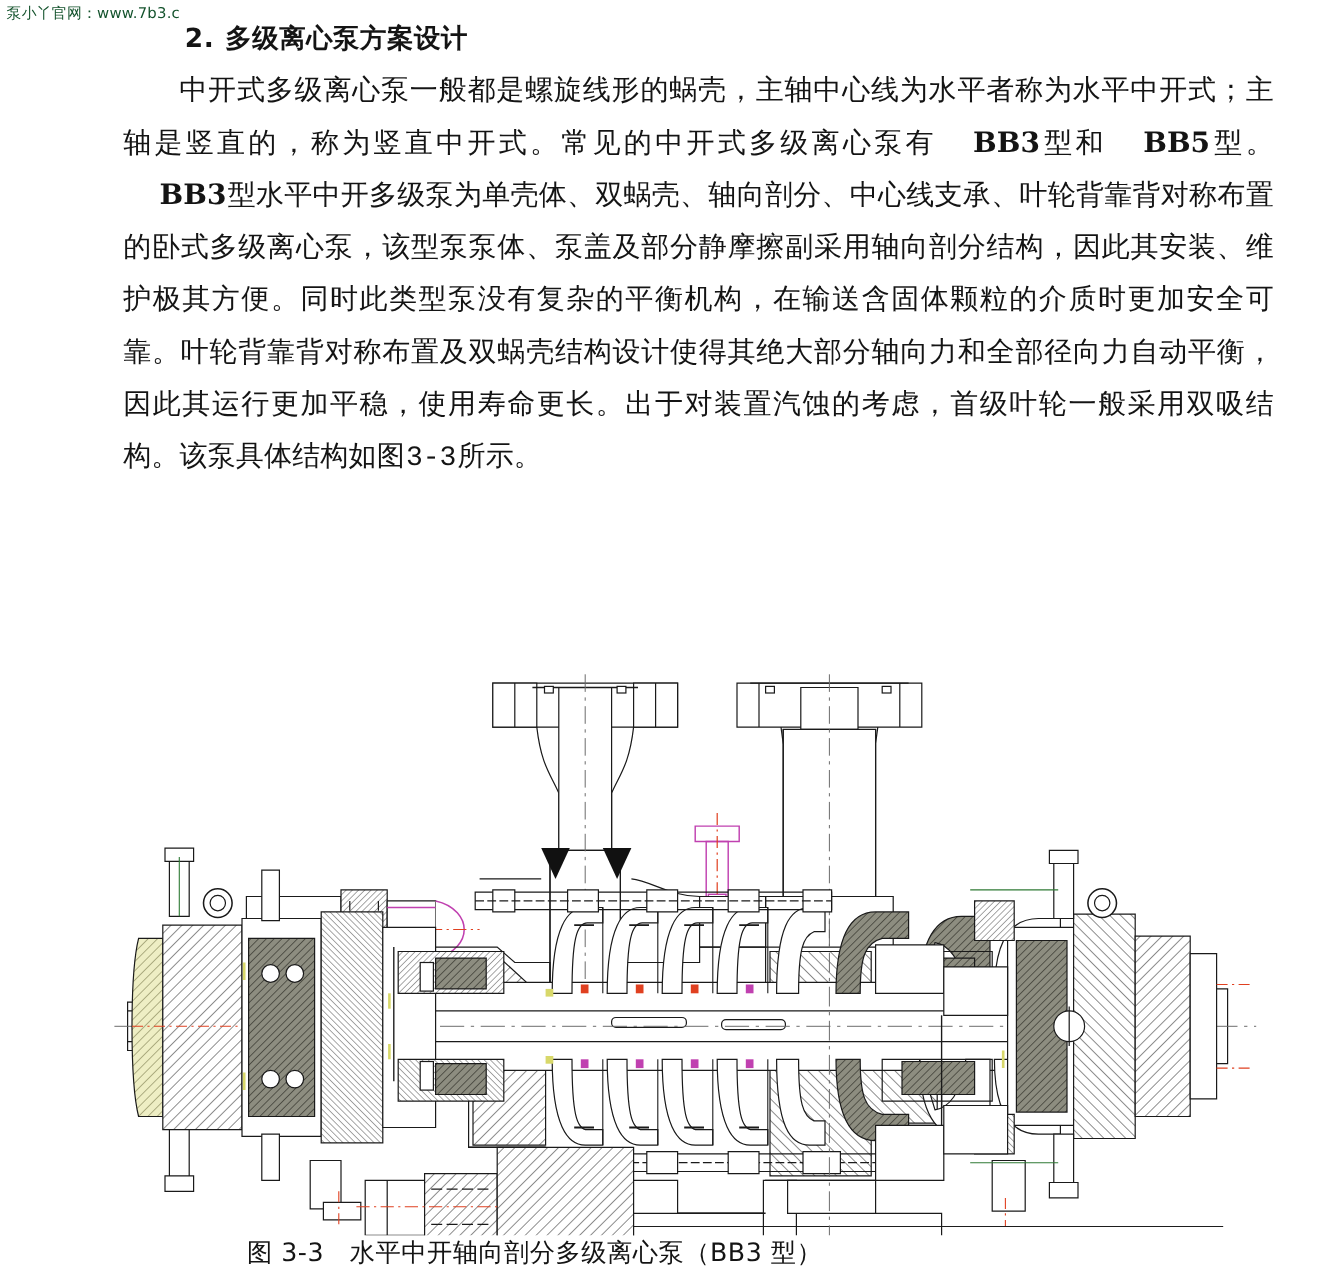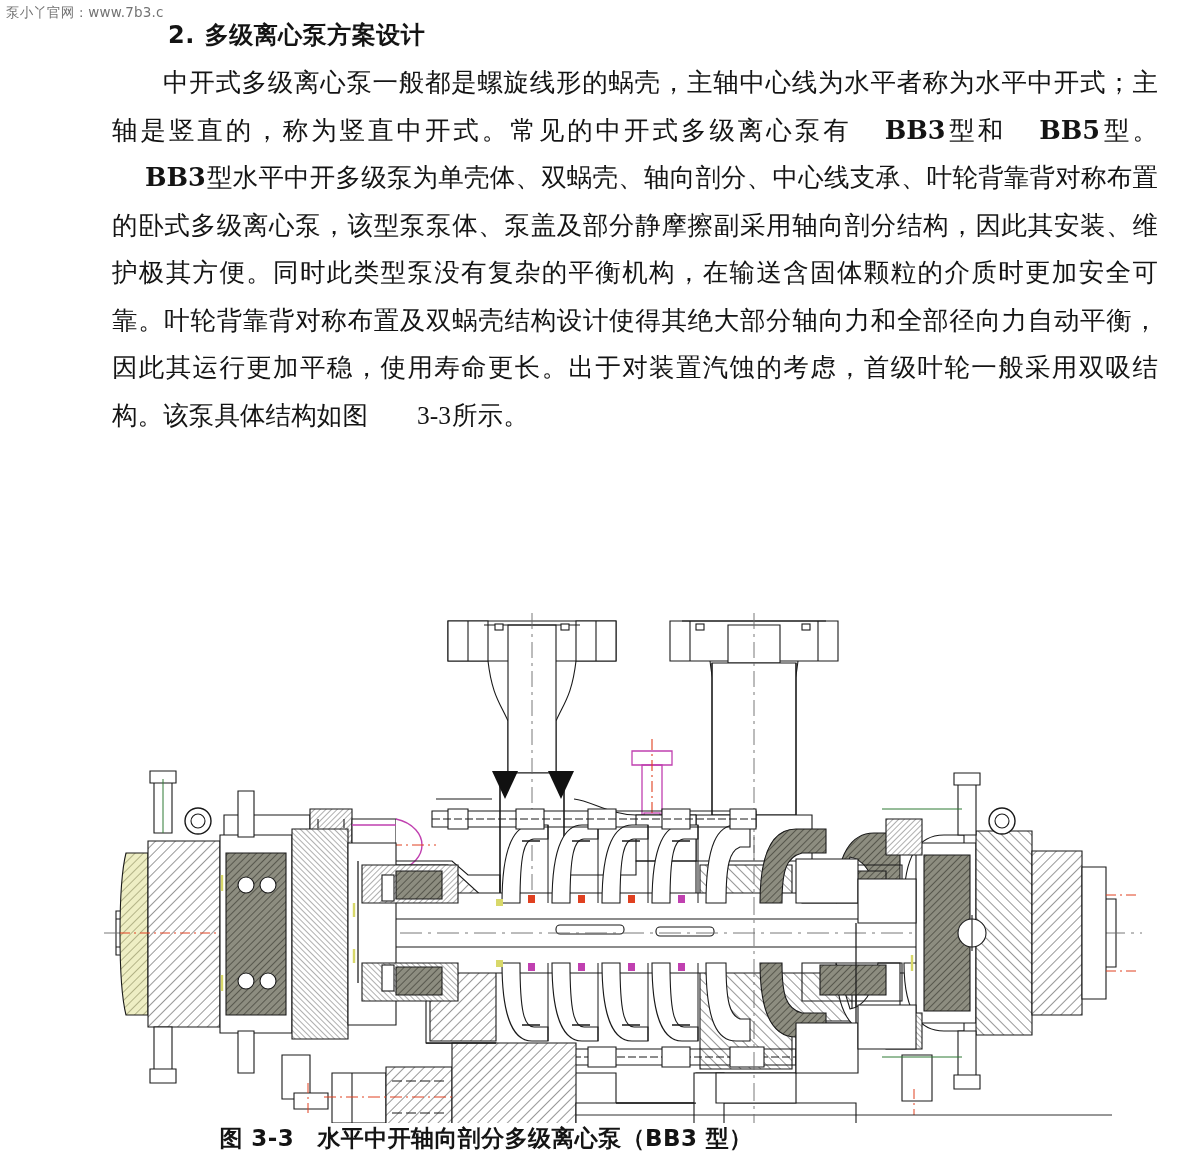--- a/index.html
+++ b/index.html
@@ -17,21 +17,21 @@
   }
 
   
   .watermark {
     position: absolute;
     left: 6px;
     top: 6px;
     font-family: "DejaVu Sans", "Liberation Sans", sans-serif;
     font-size: 13.5px;
     letter-spacing: 0.2px;
-    color: #737373;
+    color: #14532d;
     white-space: nowrap;
     z-index: 5;
     line-height: 1;
   }
 
   
   .page {
     position: absolute;
     left: 0;
     top: 11px;
@@ -70,44 +70,43 @@
   }
   .body-text p + p { margin-top: 0; }
   .lat {
     font-family: "DejaVu Serif", "Liberation Serif", serif;
     font-weight: bold;
     letter-spacing: 0;
     padding: 0 1px;
     margin-left: 32px;
   }
   .latn {
-    font-family: Liberation Serif, serif;
+    font-family: Liberation Mono, monospace;
     letter-spacing: 0;
     padding: 0 1px;
-    margin-left: 48px;
   }
 
   
   .figure-wrap {
     position: absolute;
     left: 96px;
     top: 592px;
     width: 1060px;
     height: 520px;
   }
   .figure-wrap svg { display: block; width: 100%; height: 100%; }
 
   .caption {
     position: absolute;
     left: 0;
     top: 1112px;
     width: 972px;
     text-align: center;
     font-family: "DejaVu Sans", "Liberation Sans", sans-serif;
-    font-weight: bold;
+    font-weight: normal;
     font-size: 23px;
     letter-spacing: 0.4px;
   }
 </style>
 </head>
 <body>
 
 <div class="watermark">泵小丫官网：www.7b3.c</div>
 
 <div class="page">

